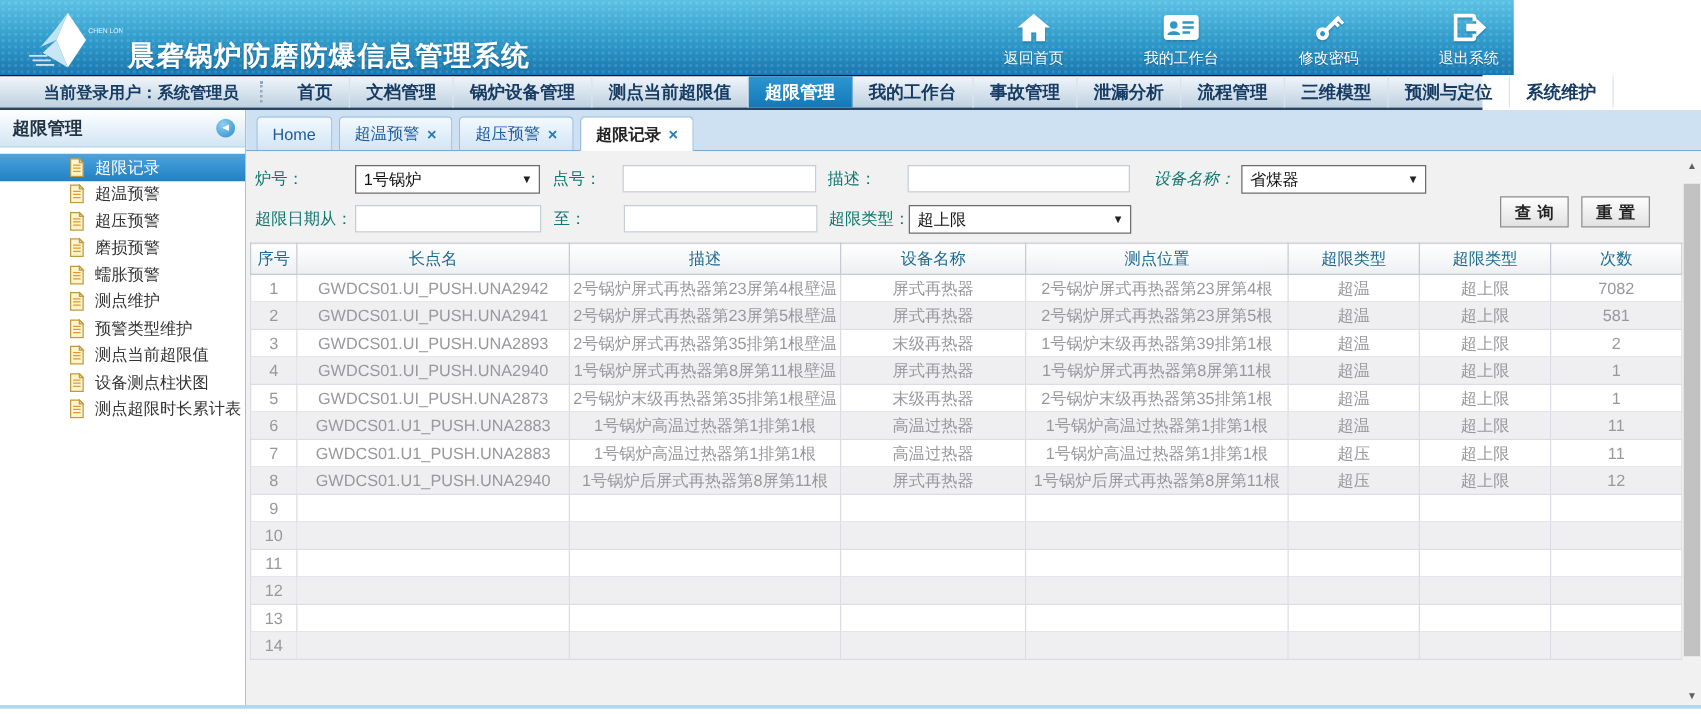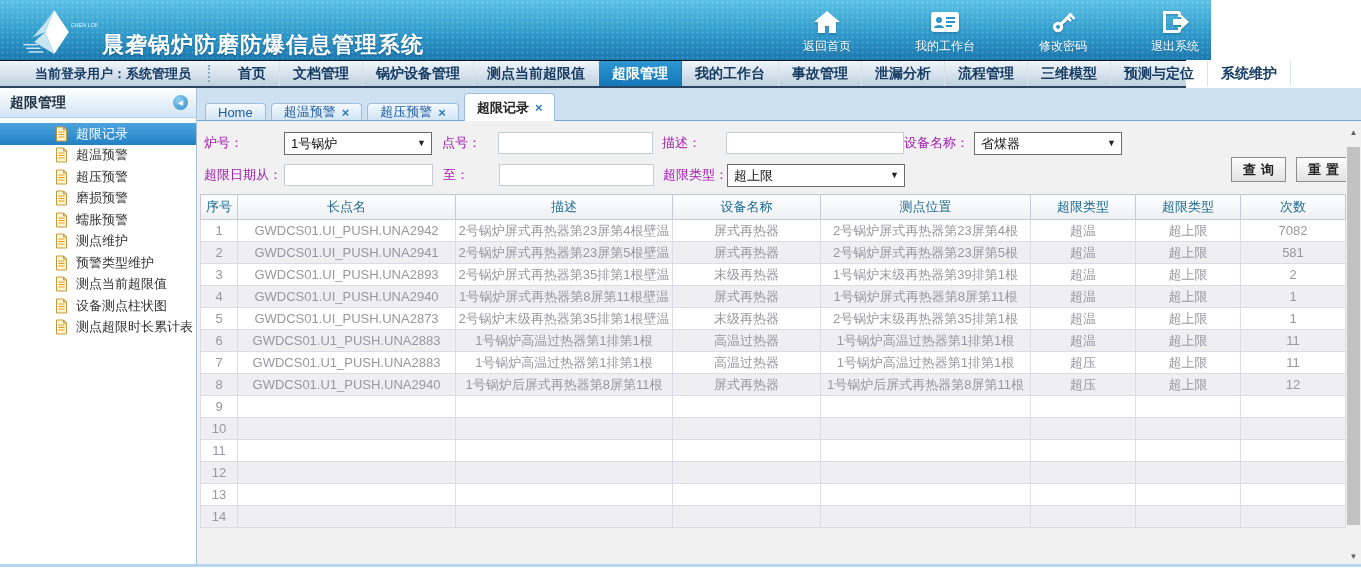--- a/index.html
+++ b/index.html
@@ -61,54 +61,54 @@
   .side-item .side-label { font-size:13px; color:#333; white-space:nowrap; }
   .side-item.selected { background:linear-gradient(180deg,#4da3dd,#2181c4); }
   .side-item.selected .side-label { color:#fff; }
   
   .tabstrip {
     position:absolute; left:197px; top:88px; width:1164px; height:33px;
     background:#cde1f2; border-bottom:1px solid #74a9d8;
     display:flex; align-items:flex-end; padding-left:8px;
   }
   .tab {
-    display:flex; align-items:center; height:17px; padding:0 12px; margin-right:5px;
+    display:flex; align-items:center; height:27px; padding:0 12px; margin-right:5px;
     border:1px solid #9dbfdf; border-bottom:none; border-radius:4px 4px 0 0;
     background:linear-gradient(180deg,#f3f9fe,#d2e5f6);
     font-size:13px; color:#1d5a9e; cursor:pointer; position:relative;
   }
   .tab .tab-close { display:none; margin-left:6px; color:#2a7ab8; font-size:13px; font-weight:bold; line-height:1; cursor:pointer; }
   .tab.closable .tab-close { display:inline-block; }
   .tab.active { background:#fff; color:#222; font-weight:bold; height:28px; margin-bottom:-1px; }
   
   .content {
     position:absolute; left:197px; top:121px; width:1164px; height:443px;
     background:#f1f1f2; overflow:hidden;
   }
   .filters { position:relative; height:66px; padding-top:10px; }
   .frow { display:flex; align-items:center; height:24px; padding-left:7px; }
   .frow + .frow { margin-top:8px; }
-  .flabel { font-size:13px; color:#a21caf; white-space:nowrap; overflow:hidden; flex:0 0 auto; }
+  .flabel { font-size:13px; color:#0f766e; white-space:nowrap; overflow:hidden; flex:0 0 auto; }
   .w80{width:80px;} .w70{width:70px;} .w64{width:64px;} .w56{width:56px;}
-  .ml10{margin-left:10px;} .ml9{margin-left:9px;} .ml19{}
+  .ml10{margin-left:10px;} .ml9{margin-left:9px;} .ml19{margin-left:19px;font-style:italic;}
   .input {
     height:22px; border:1px solid #c4ccd5; background:#fff; font-size:13px; padding:0 4px;
     flex:0 0 auto; outline:none;
   }
   .iw149{width:149px;} .iw155{width:155px;} .iw178{width:178px;}
   .select {
     position:relative; height:23px; line-height:21px; border:1px solid #6b6b6b; background:#fff;
     font-size:13px; color:#111; padding:0 18px 0 6px; cursor:pointer; flex:0 0 auto; white-space:nowrap;
   }
   .sw148{width:148px;} .sw178{width:178px;}
   .select-arrow { position:absolute; right:5px; top:0; font-size:9px; color:#222; line-height:21px; }
   .btn {
     position:absolute; top:36px; height:25px; padding:0 6px 0 11px; letter-spacing:5px;
     font-size:13px; font-weight:bold; color:#222; cursor:pointer;
-    border:1px solid #8d8d8d; background:linear-gradient(180deg,#fdfdfd,#e2e2e2);margin-left:31px;
+    border:1px solid #8d8d8d; background:linear-gradient(180deg,#fdfdfd,#e2e2e2);
   }
   .btn-search { left:1003px; }
   .btn-reset { left:1068px; }
   .export-bar { display:flex; align-items:center; gap:7px; height:20px; margin:6px 0 0 7px; }
   .export-icon { width:17px; height:17px; display:flex; }
   .export-label { font-size:13px; color:#333; cursor:pointer; text-decoration:none; white-space:nowrap; }
   
   .grid { border-collapse:collapse; table-layout:fixed; width:1145px; margin:7px 0 0 3px; background:#fff; }
   .grid th {
     height:25px; border:1px solid #c6c9d1; background:linear-gradient(180deg,#ffffff,#edeff2);

